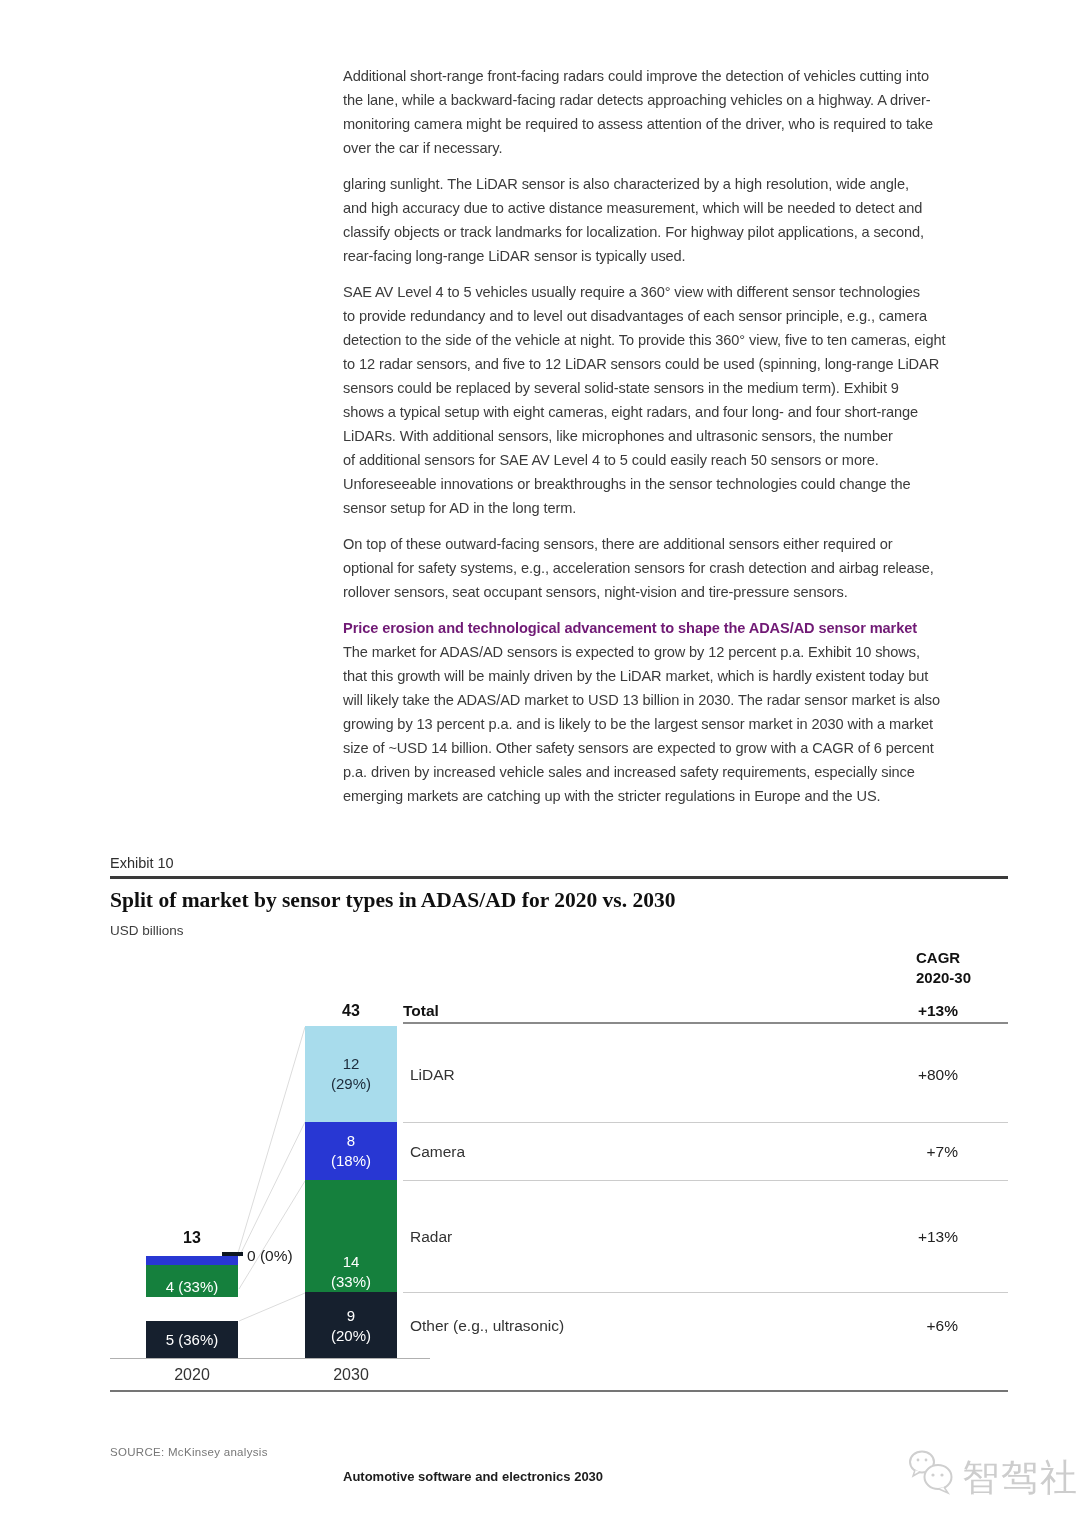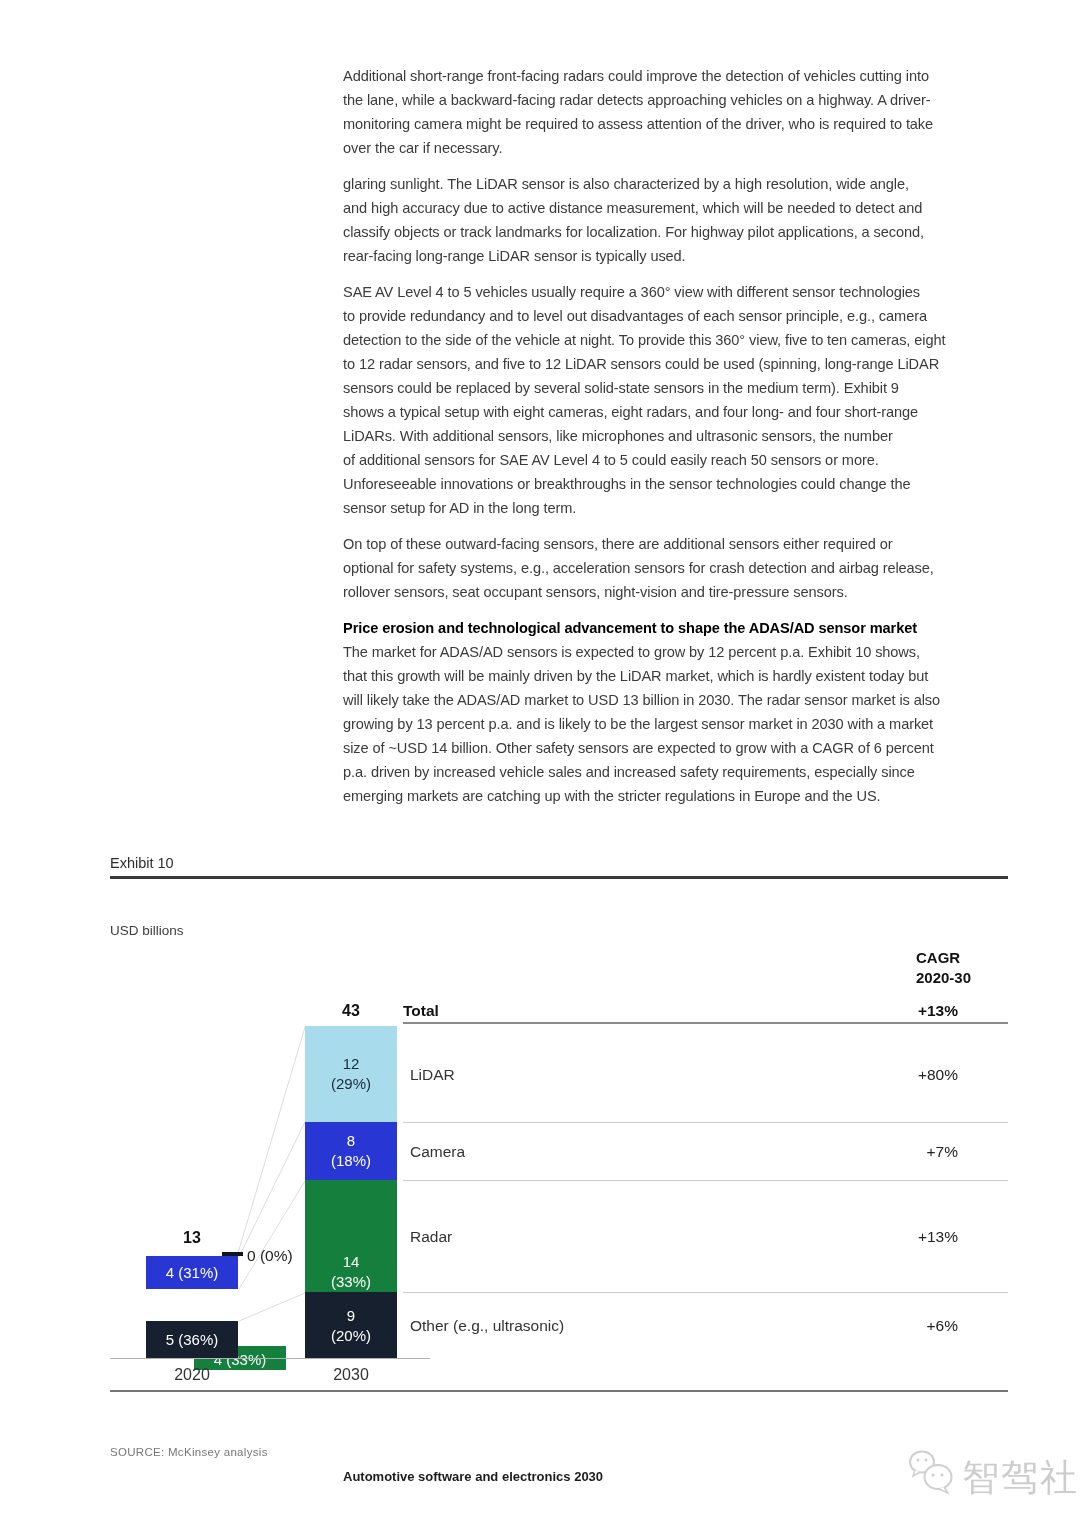--- a/index.html
+++ b/index.html
@@ -6,21 +6,21 @@
   .page{
     position:relative;width:1080px;height:1527px;background:#ffffff;
     font-family:"Liberation Sans",sans-serif;overflow:hidden;
   }
   
   .text-col{position:absolute;left:343px;top:64px;width:700px;}
   .text-col p{
     margin:0 0 12px 0;font-size:14.6px;line-height:24px;color:#3b3b3b;
     white-space:pre-line;letter-spacing:-0.1px;
   }
-  .text-col p.head{font-weight:bold;color:#000000;margin:0;}
+  .text-col p.head{font-weight:bold;color:#701a75;margin:0;}
   
   .exhibit-label{position:absolute;left:110px;top:855px;font-size:14.5px;color:#2e2e2e;}
   .rule-exhibit{position:absolute;left:110px;top:876px;width:898px;height:2.5px;background:#3a3a3a;}
   .chart-title{
     position:absolute;left:110px;top:888px;margin:0;
     font-family:"Liberation Serif",serif;font-weight:bold;font-size:21.5px;color:#101010;
   }
   .subtitle{position:absolute;left:110px;top:923px;font-size:13.5px;color:#3d3d3d;}
   .cagr-head{position:absolute;left:916px;top:948px;width:92px;font-weight:bold;
     font-size:15px;line-height:20px;color:#111;white-space:pre-line;}
@@ -40,21 +40,21 @@
   
   .seg{position:absolute;display:flex;flex-direction:column;align-items:center;
     justify-content:center;font-size:15px;line-height:20px;}
   .bar2020{left:146px;width:92px;}
   .bar2030{left:305px;width:92px;}
   .c-lightcyan{background:#a8dcec;color:#1c2b3a;}
   .c-royal{background:#2837d3;color:#ffffff;}
   .c-bright{background:#15803d;color:#ffffff;justify-content:flex-end;}
   .c-navy{background:#16202e;color:#ffffff;}
   .s20-cam{top:1256px;height:33px;}
-  .s20-rad{top:1346px;height:24px;margin-left:48px;}
+  .s20-rad{top:1265px;height:32px;}
   .s20-oth{top:1321px;height:38px;}
   .s30-lid{top:1026px;height:96px;}
   .s30-cam{top:1122px;height:58px;}
   .s30-rad{top:1180px;height:112px;}
   .s30-oth{top:1292px;height:67px;}
   .bar-total{position:absolute;width:92px;text-align:center;font-weight:bold;font-size:16px;color:#111;}
   .t2020{left:146px;top:1229px;}
   .callout-dash{position:absolute;left:222px;top:1252px;width:21px;height:4px;background:#0d1620;}
   .callout-text{position:absolute;left:247px;top:1247px;font-size:15.5px;color:#222;}
   .axis-line{position:absolute;left:110px;top:1358px;width:320px;height:1px;background:#b0b0b0;}
@@ -100,20 +100,21 @@
 that this growth will be mainly driven by the LiDAR market, which is hardly existent today but
 will likely take the ADAS/AD market to USD 13 billion in 2030. The radar sensor market is also
 growing by 13 percent p.a. and is likely to be the largest sensor market in 2030 with a market
 size of ~USD 14 billion. Other safety sensors are expected to grow with a CAGR of 6 percent
 p.a. driven by increased vehicle sales and increased safety requirements, especially since
 emerging markets are catching up with the stricter regulations in Europe and the US.</p>
   </div>
 
   <div class="exhibit-label">Exhibit 10</div>
   <div class="rule-exhibit"></div>
+  <h2 class="chart-title">Split of market by sensor types in ADAS/AD for 2020 vs. 2030</h2>
   <div class="subtitle">USD billions</div>
   <div class="cagr-head">CAGR
 2020-30</div>
 
   <div class="total-43">43</div>
   <div class="total-label">Total</div>
   <div class="total-cagr">+13%</div>
   <div class="total-rule"></div>
 
   <div class="row-sep sep-1"></div>

